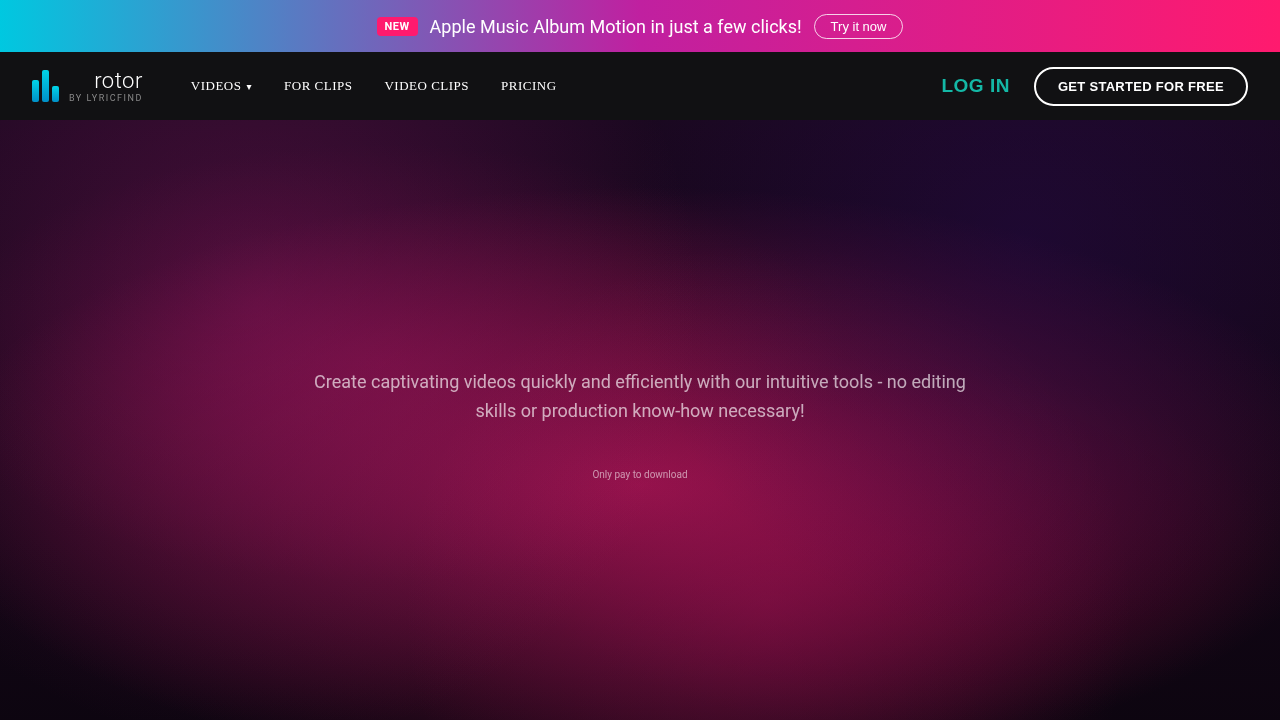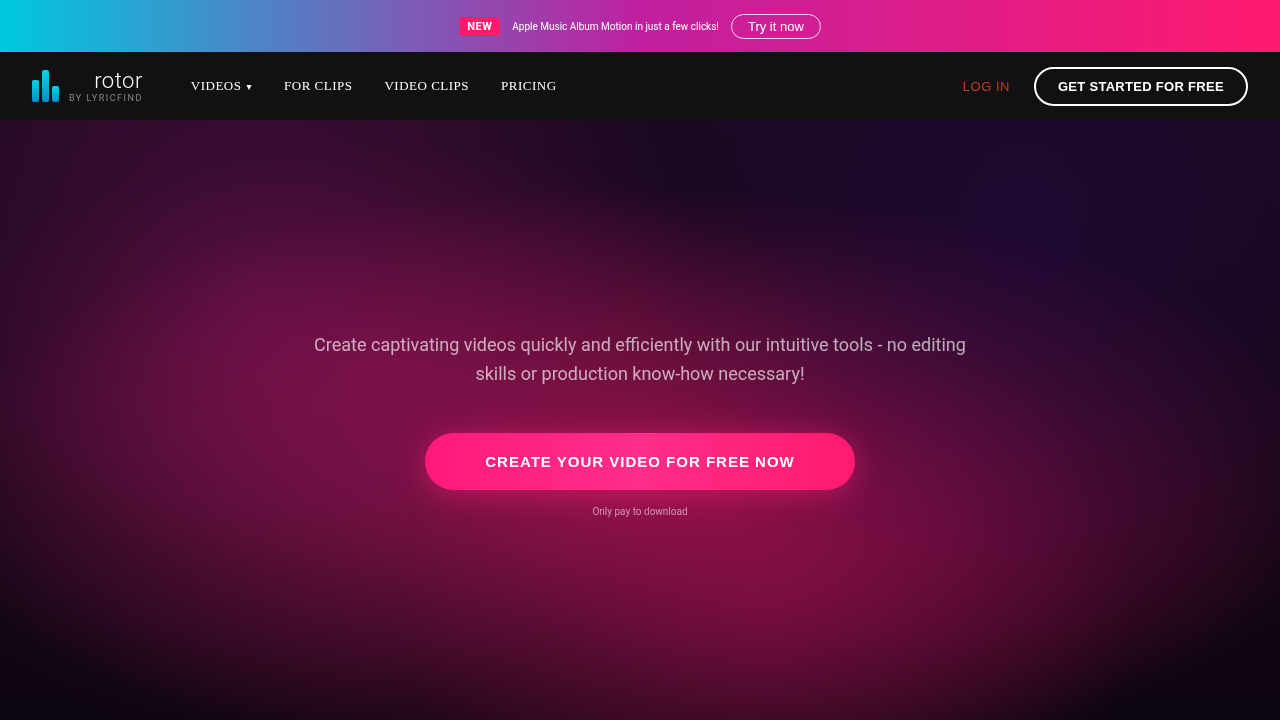--- a/index.html
+++ b/index.html
@@ -32,21 +32,21 @@
       color: #fff;
       font-size: 11px;
       font-weight: 700;
       padding: 3px 8px;
       border-radius: 4px;
       letter-spacing: 0.5px;
     }
 
     .announcement-text {
       color: #fff;
-      font-size: 10px;
+      font-size: 18px;
     }
 
     .announcement-btn {
       border: 1.5px solid rgba(255,255,255,0.8);
       background: transparent;
       color: #fff;
       font-size: 13px;
       padding: 4px 16px;
       border-radius: 20px;
       cursor: pointer;
@@ -133,23 +133,23 @@
       font-size: 10px;
     }
 
     .nav-right {
       display: flex;
       align-items: center;
       gap: 24px;
     }
 
     .login-btn {
-      color: #c2410c;
-      font-size: 13px;
-      font-weight: 400;
+      color: #14b8a6;
+      font-size: 19px;
+      font-weight: 700;
       background: none;
       border: none;
       cursor: pointer;
       letter-spacing: 0.5px;
     }
 
     .get-started-btn {
       background: transparent;
       border: 2px solid #fff;
       color: #fff;
@@ -278,16 +278,15 @@
   <div class="nav-right">
     <button class="login-btn">LOG IN</button>
     <button class="get-started-btn">GET STARTED FOR FREE</button>
   </div>
 </nav>
 
 <section class="hero">
   <div class="hero-bg"></div>
   <div class="hero-content">
     <p class="hero-subtitle">Create captivating videos quickly and efficiently with our intuitive tools - no editing skills or production know-how necessary!</p>
-    <button class="cta-btn">CREATE YOUR VIDEO FOR FREE NOW</button>
     <p class="cta-note">Only pay to download</p>
   </div>
 </section>
 
 </body></html>

